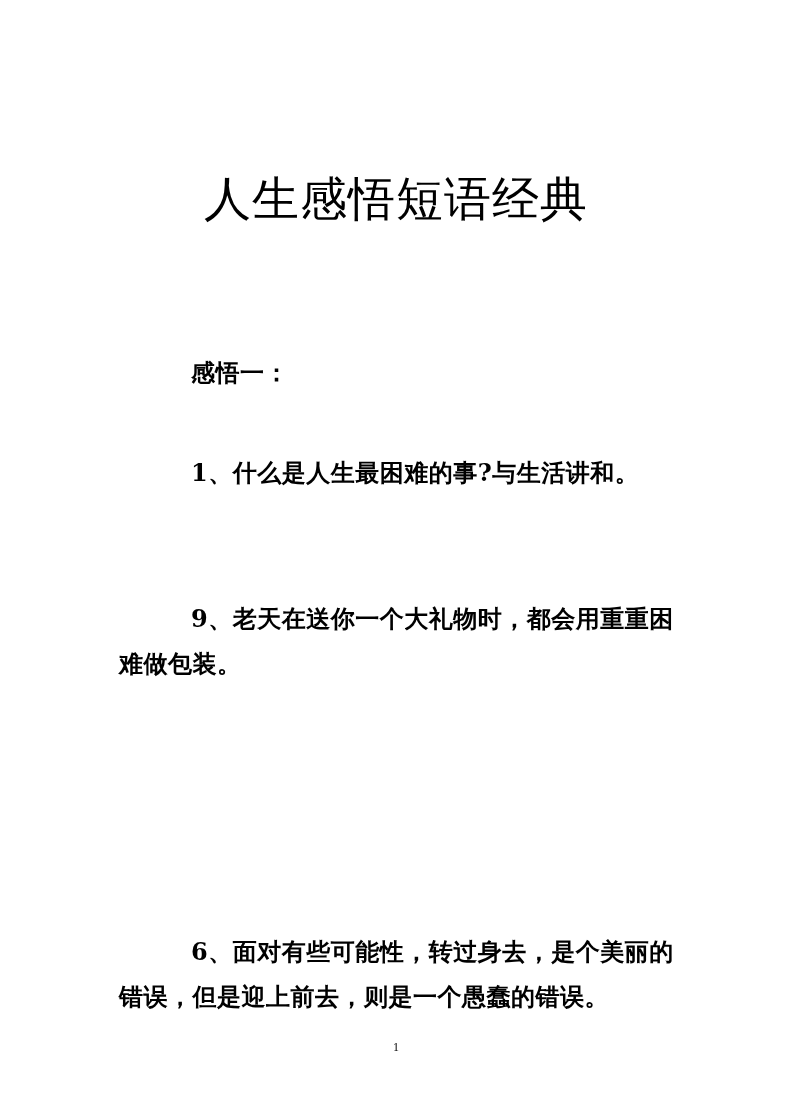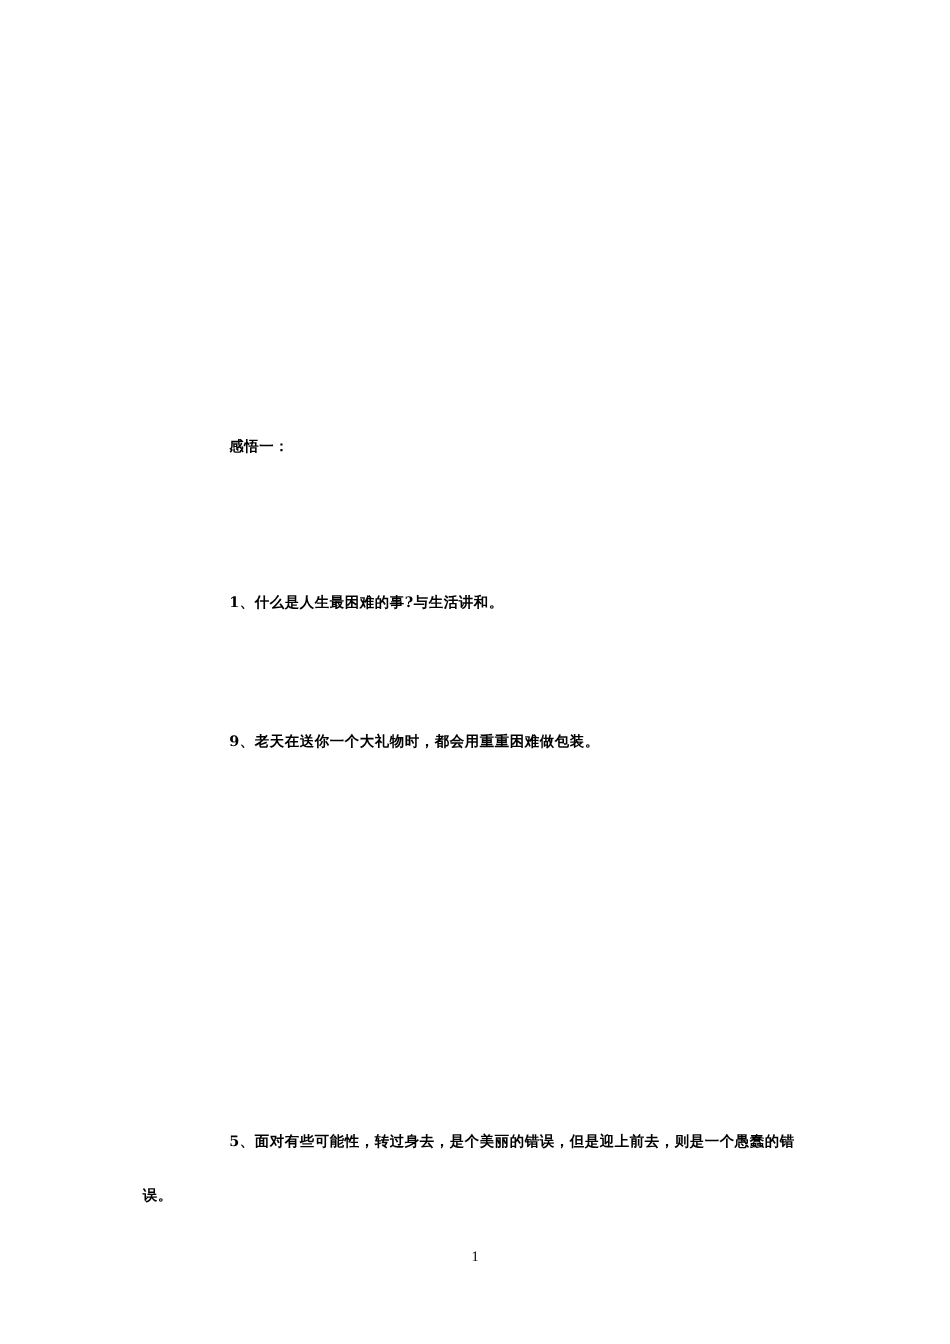--- a/index.html
+++ b/index.html
@@ -29,47 +29,48 @@
       text-align: center;
       font-size: 47px;
       line-height: 60px;
       font-weight: normal;
       letter-spacing: 1px;
     }
     .para {
       position: absolute;
       left: 119px;
       width: 560px;
-      font-size: 12px;
+      font-size: 24px;
       line-height: 45px;
       font-weight: bold;
       text-indent: 72px;
       letter-spacing: 0.5px;
     }
     .p-heading { top: 350px; }
-    .p1 { top: 480px; }
+    .p1 { top: 450px; }
     .p2 { top: 596px; }
     .p3 { top: 763px; }
     .p4 { top: 929px; }
     .page-number {
       position: absolute;
       left: 0;
       width: 792px;
       top: 1040px;
       text-align: center;
       font-size: 12px;
       line-height: 14px;
       font-family: "Liberation Serif", serif;
     }
   </style>
 </head>
 <body>
 
 <div class="page">
+  <h1 class="title">人生感悟短语经典</h1>
 
   <div class="para p-heading">感悟一：</div>
 
   <div class="para p1">1、什么是人生最困难的事?与生活讲和。</div>
   <div class="para p2">9、老天在送你一个大礼物时，都会用重重困难做包装。</div>
-  <div class="para p4">5、面对有些可能性，转过身去，是个美丽的错误，但是迎上前去，则是一个愚蠢的错误。</div>
+  <div class="para p4">6、面对有些可能性，转过身去，是个美丽的错误，但是迎上前去，则是一个愚蠢的错误。</div>
 
   <div class="page-number">1</div>
 </div>
 
 </body></html>

